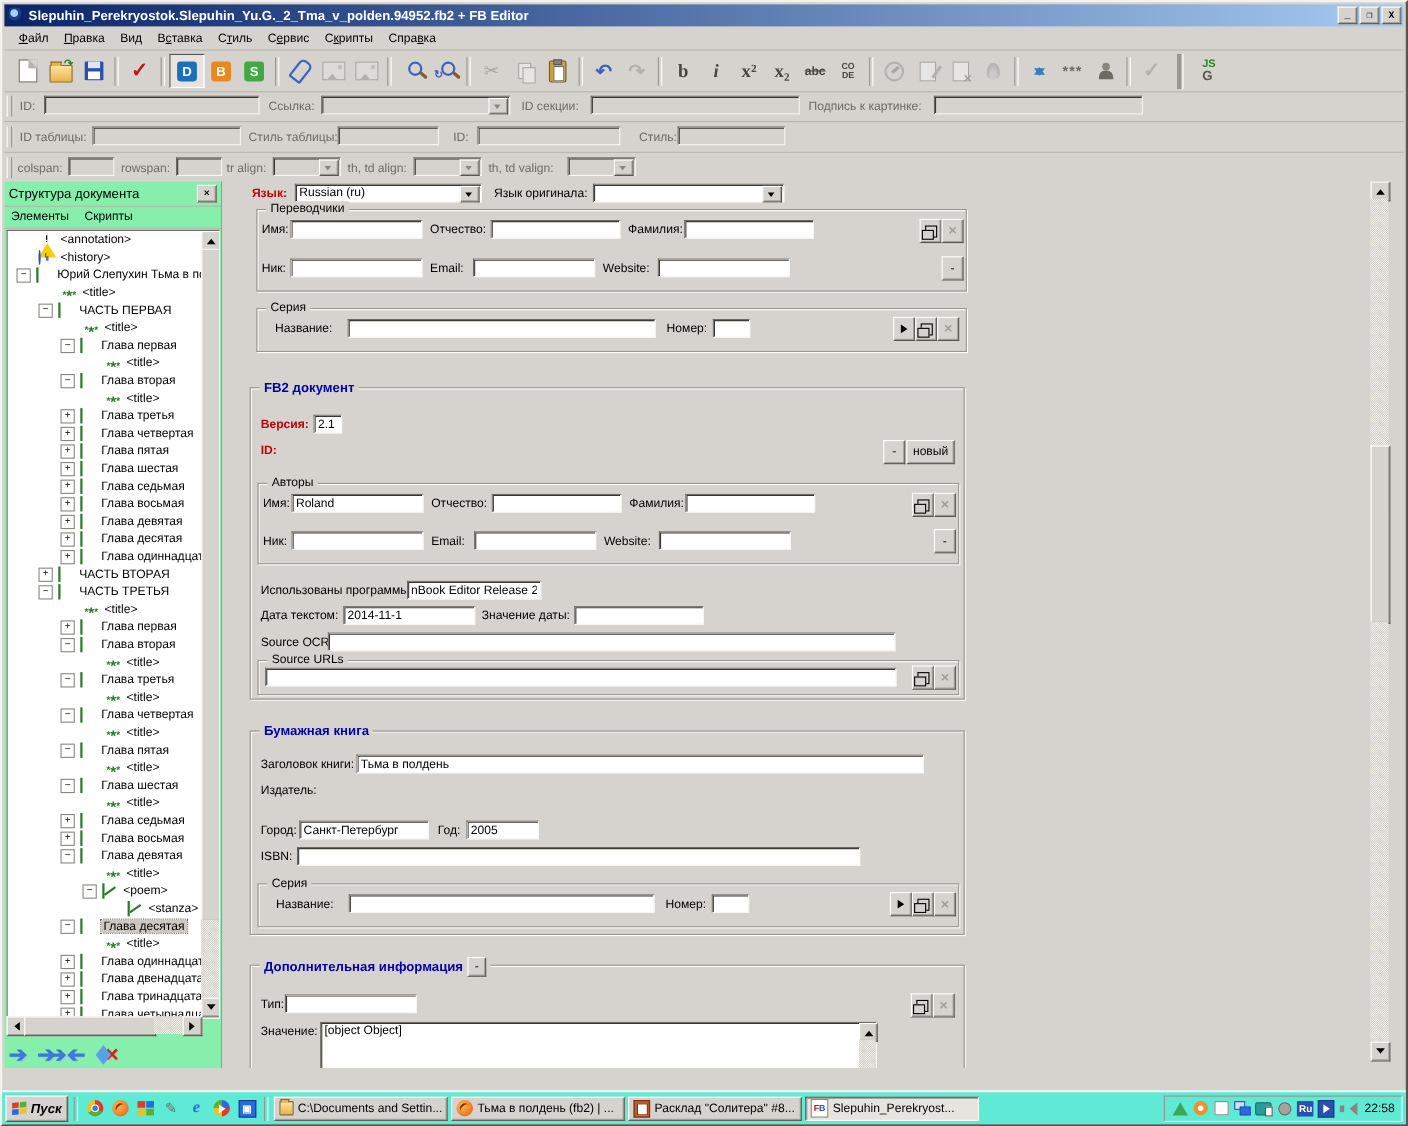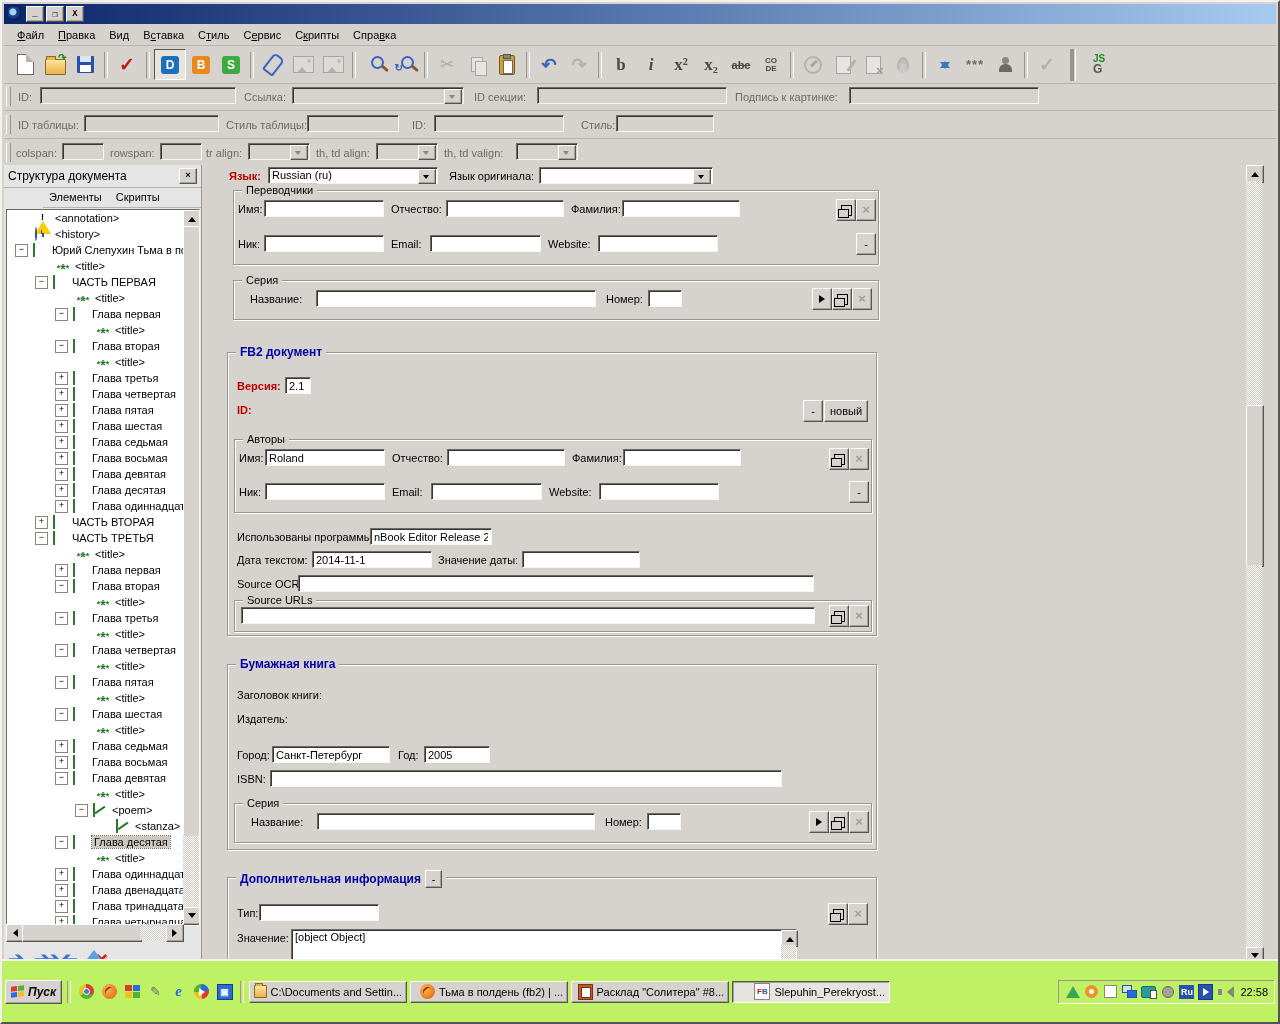--- a/index.html
+++ b/index.html
@@ -84,24 +84,24 @@
   .ic-editdoc{width:13px;height:16px;background:#fff;border:1px solid #6e6a63;position:relative;}
   .ic-editdoc::after{content:"";position:absolute;right:-3px;top:2px;width:3px;height:13px;background:#8a867e;transform:rotate(35deg);}
   .ic-deldoc{width:13px;height:16px;background:#fff;border:1px solid #6e6a63;position:relative;}
   .ic-deldoc::after{content:"×";position:absolute;right:-4px;bottom:-5px;color:#58554e;font-weight:bold;font-size:13px;}
   .ic-link{width:14px;height:14px;border:2px solid #8a867e;border-radius:50%;position:relative;}
   .ic-link::after{content:"";position:absolute;left:4px;top:4px;width:8px;height:3px;background:#6e6a63;transform:rotate(-40deg);}
   
   .proprow{position:absolute;left:2px;right:2px;height:27px;border-bottom:1px solid #b8b4ac;}
   .proprow::before{content:"";position:absolute;left:2px;top:4px;bottom:4px;width:3px;border-left:1px solid #fff;border-right:1px solid #9a968e;}
   
-  .sidebar{position:absolute;left:2px;top:163px;width:197px;bottom:51px;background:#e5e5e5;border-right:1px solid #9a968e;}
+  .sidebar{position:absolute;left:2px;top:163px;width:197px;bottom:51px;background:#86efac;border-right:1px solid #9a968e;}
   .sb-head{position:absolute;left:0;top:0;right:0;height:22px;display:flex;align-items:center;padding:0 4px;border-bottom:1px solid #b8b4ac;}
   .sb-head .t{flex:1;font-size:12px;}
-  .sb-tabs{position:absolute;left:0;top:22px;right:0;height:20px;display:flex;align-items:center;padding-left:6px;gap:14px;border-bottom:1px solid #b8b4ac;margin-left:39px;}
+  .sb-tabs{position:absolute;left:0;top:22px;right:0;height:20px;display:flex;align-items:center;padding-left:6px;gap:14px;border-bottom:1px solid #b8b4ac;}
   .tree{position:absolute;left:2px;top:44px;right:1px;height:715px;background:#fff;border:1px solid;border-color:#6e6a63 #f8f6f2 #f8f6f2 #6e6a63;overflow:hidden;}
   .tree-inner{position:absolute;left:0;top:0;right:16px;bottom:0;overflow:hidden;}
   .trow{height:16px;display:flex;align-items:center;white-space:nowrap;}
   .trow .sel{background:#cdc9c0;outline:1px dotted #6e6a63;padding:0 2px;}
   .exp{width:11px;height:11px;flex:none;background:#fff;border:1px solid #8a867e;display:flex;align-items:center;justify-content:center;font-size:9px;line-height:9px;font-family:"Liberation Mono",monospace;margin-right:4px;}
   .ti{width:16px;height:15px;flex:none;position:relative;margin-right:4px;}
   .ti-warn{width:0;height:0;border:8px solid transparent;border-bottom:13px solid #ffcc00;position:relative;top:-2px;}
   .ti-warn::after{content:"!";position:absolute;left:-2px;top:3px;font-size:9px;font-weight:bold;color:#000;}
   .ti-hist{width:12px;height:12px;border-radius:50%;border:1px solid #2a4fae;background:#e8f0fa;position:relative;top:1px;}
   .ti-hist::after{content:"";position:absolute;left:5px;top:2px;width:1px;height:4px;background:#2a4fae;box-shadow:1px 3px 0 #2a4fae,2px 3px 0 #2a4fae;}
@@ -128,27 +128,27 @@
   .nv-hg::after{content:"";position:absolute;left:0;bottom:0;border:7px solid transparent;border-bottom:9px solid #5aa0e8;}
   
   .main{position:absolute;left:200px;top:163px;right:2px;bottom:51px;background:#d6d3ce;overflow:hidden;}
   .main-vsb{position:absolute;top:0;right:14px;width:16px;bottom:6px;background:#efede9;}
   textarea.fld{resize:none;}
   .grayval{color:#6e6a63;}
   
   .statusbar{position:absolute;left:2px;right:2px;bottom:29px;height:22px;display:flex;align-items:center;gap:3px;padding:2px 3px;box-sizing:border-box;border-top:1px solid #fff;}
   .spanel{height:16px;border:1px solid;border-color:#9a968e #fff #fff #9a968e;padding:1px 4px;box-sizing:border-box;}
   
-  .taskbar{position:absolute;left:0;right:0;bottom:0;height:29px;background:#bef264;border-top:2px solid #f4f2ee;display:flex;align-items:center;padding:16px 3px;gap:3px;}
+  .taskbar{position:absolute;left:0;right:0;bottom:0;height:29px;background:#5eead4;border-top:2px solid #f4f2ee;display:flex;align-items:center;padding:0 3px;gap:3px;}
   .startbtn{height:22px;display:flex;align-items:center;gap:3px;padding:0 5px;font-weight:bold;font-size:12px;font-style:italic;}
   .flag{width:14px;height:12px;display:grid;grid-template-columns:6px 6px;grid-template-rows:5px 5px;gap:1px;transform:skewY(-6deg);}
   .flag i:nth-child(1){background:#e03a2a;}.flag i:nth-child(2){background:#58b030;}.flag i:nth-child(3){background:#2a6ae0;}.flag i:nth-child(4){background:#f0c020;}
   .qsep{width:2px;height:22px;border-left:1px solid #9a968e;border-right:1px solid #fff;margin:0 2px;}
   .ql{width:21px;height:21px;display:flex;align-items:center;justify-content:center;}
-  .taskbtn{height:22px;flex:none;width:158px;display:flex;align-items:center;gap:4px;padding:0 4px;box-sizing:border-box;overflow:hidden;white-space:nowrap;font-size:11px;justify-content:flex-end;}
+  .taskbtn{height:22px;flex:none;width:158px;display:flex;align-items:center;gap:4px;padding:0 4px;box-sizing:border-box;overflow:hidden;white-space:nowrap;font-size:11px;}
   .taskbtn.active{background:#e7e4df;border-color:#58554e #fff #fff #58554e;box-shadow:inset 1px 1px 0 #a6a29a;}
   .tray{margin-left:auto;height:22px;display:flex;align-items:center;gap:4px;border:1px solid;border-color:#9a968e #fff #fff #9a968e;padding:0 6px;}
   .tico16{width:15px;height:15px;display:flex;align-items:center;justify-content:center;flex:none;}
   
   .g-chrome{width:15px;height:15px;border-radius:50%;background:conic-gradient(#e03a2a 0 33%,#58b030 33% 66%,#f0c020 66% 100%);position:relative;}
   .g-chrome::after{content:"";position:absolute;left:4px;top:4px;width:7px;height:7px;border-radius:50%;background:#3a7ad4;border:1px solid #fff;box-sizing:border-box;}
   .g-ff{width:15px;height:15px;border-radius:50%;background:radial-gradient(circle at 35% 35%,#ffb84c,#e05a10);position:relative;}
   .g-ff::after{content:"";position:absolute;left:3px;top:3px;width:9px;height:9px;border-radius:50%;border-top:2px solid #8a3000;box-sizing:border-box;transform:rotate(-40deg);}
   .g-pic{width:15px;height:13px;display:grid;grid-template-columns:7px 7px;grid-template-rows:6px 6px;gap:1px;}
   .g-pic i:nth-child(1){background:#e03a2a;}.g-pic i:nth-child(2){background:#2a6ae0;}.g-pic i:nth-child(3){background:#f0c020;}.g-pic i:nth-child(4){background:#58b030;}
@@ -180,20 +180,21 @@
   .g-vol::after{content:"";position:absolute;left:3px;top:0;border:6px solid transparent;border-right:7px solid #8a867e;}
   .clock{font-size:11px;padding-left:4px;}
 </style>
 </head>
 <body>
 
 <div class="app">
 
   <div class="titlebar">
     <div class="tico"></div>
+    <div class="ttext">Slepuhin_Perekryostok.Slepuhin_Yu.G._2_Tma_v_polden.94952.fb2 + FB Editor</div>
     <div class="wbtn raised">_</div>
     <div class="wbtn raised">❐</div>
     <div class="wbtn raised">X</div>
   </div>
 
   <div class="menubar" id="menubar">
       <span class="menu-item"><u>Ф</u><span>а</span><span>й</span><span>л</span></span>
       <span class="menu-item"><u>П</u><span>р</span><span>а</span><span>в</span><span>к</span><span>а</span></span>
       <span class="menu-item"><span>В</span><span>и</span><u>д</u></span>
       <span class="menu-item"><span>В</span><u>с</u><span>т</span><span>а</span><span>в</span><span>к</span><span>а</span></span>
@@ -761,20 +762,21 @@
           </span>
         <span class="sbtn raised" style="left:614px;top:4px;">
             <span class="xgray">×</span>
           </span>
       </div>
     </div>
 
     <div class="grp" style="left:25px;top:499px;width:648px;height:184px;">
       <span class="legend blue-t">Бумажная книга</span>
       <span class="lbl" style="left:9px;top:23px;">Заголовок книги:</span>
+      <input class="fld" style="left: 96px; top: 21px; width: 516px;" value="Тьма в полдень">
       <span class="lbl" style="left:9px;top:47px;">Издатель:</span>
       <span class="lbl" style="left:9px;top:83px;">Город:</span>
       <input class="fld" style="left: 44px; top: 81px; width: 118px;" value="Санкт-Петербург">
       <span class="lbl" style="left:170px;top:83px;">Год:</span>
       <input class="fld" style="left: 196px; top: 81px; width: 66px;" value="2005">
       <span class="lbl" style="left:9px;top:107px;">ISBN:</span>
       <input class="fld" style="left: 42px; top: 105px; width: 512px;">
       <div class="grp" style="left:6px;top:138px;width:636px;height:38px;">
         <span class="legend">Серия</span>
         <span class="lbl" style="left:16px;top:11px;">Название:</span>

